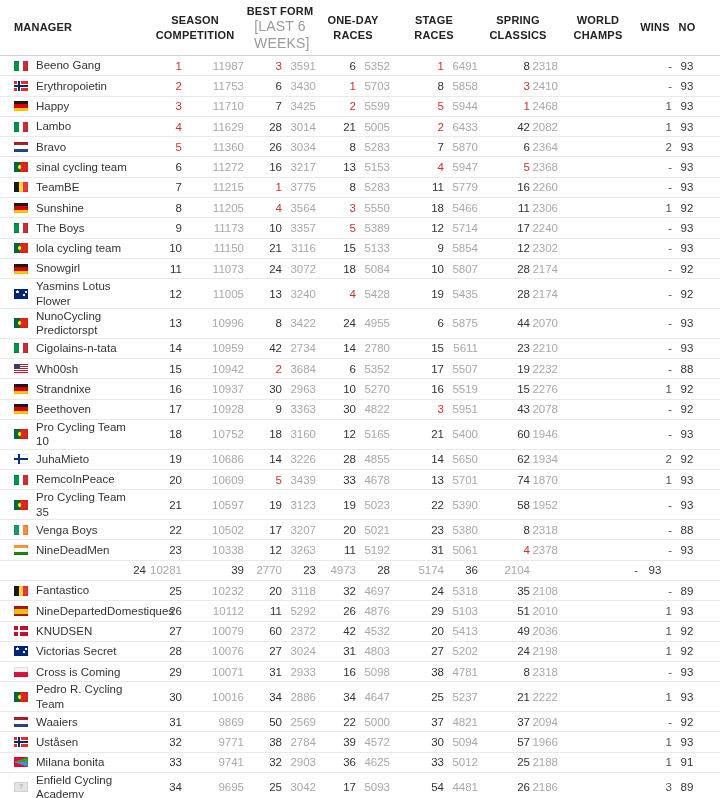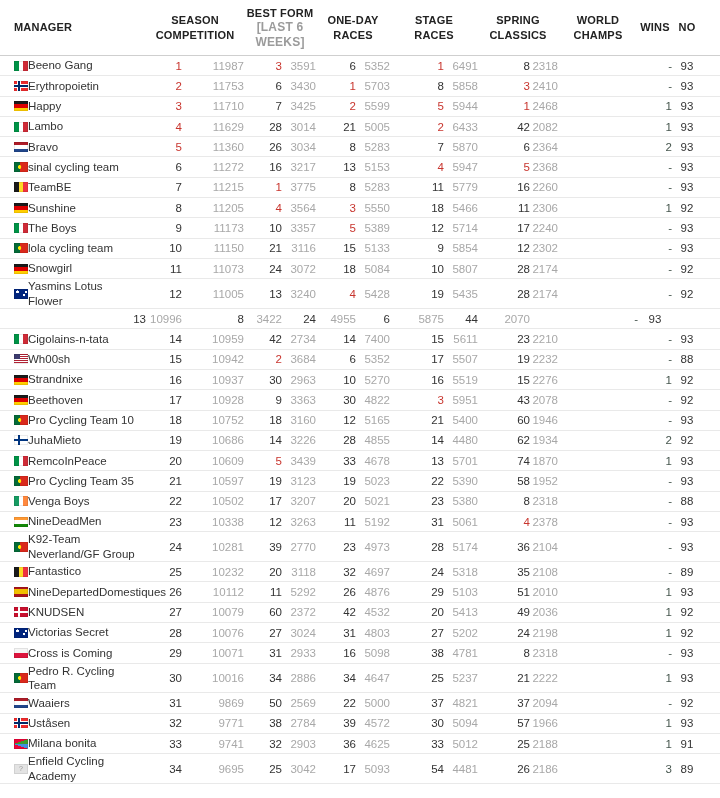--- a/index.html
+++ b/index.html
@@ -8,24 +8,24 @@
   .hdr,.row{
     display:grid;
     grid-template-columns:132px 36px 62px 38px 34px 40px 34px 54px 34px 52px 28px 80px 34px 30px;
     padding:0 12px 0 14px;
     box-sizing:border-box;
     align-items:center;
   }
   .hdr{min-height:56px;border-bottom:1px solid #cfcfcf;font-size:11px;font-weight:bold;color:#222;}
   .hcell{display:flex;flex-direction:column;align-items:center;justify-content:center;text-align:center;line-height:1.3;letter-spacing:.2px;}
   .hcell.left{align-items:flex-start;text-align:center;}
-  .hcell .sub{font-weight:bold;color:#9b9b9b;font-size:12px;max-width:52px;line-height:1.2;}
+  .hcell .sub{font-weight:normal;color:#9b9b9b;font-size:14px;max-width:52px;line-height:1.2;}
   .span2{grid-column:span 2;}
   .row{min-height:20.3px;border-bottom:1px solid #e9e9e9;font-size:11.5px;color:#333;}
-  .mgr{display:flex;align-items:center;gap:0;padding-right:6px;}
+  .mgr{display:flex;align-items:center;gap:8px;padding-right:6px;}
   .flag{width:14px;height:10px;flex:0 0 14px;box-shadow:inset 0 0 0 1px rgba(0,0,0,.08);background:#ddd;}
   .name{line-height:1.25;color:#333;cursor:pointer;}
   .rank{text-align:right;color:#333;}
   .rank.red{color:#c8352e;}
   .pts{text-align:right;color:#a8a8a8;}
   .world{text-align:center;}
   .wins{text-align:right;color:#46564e;}
   .no{text-align:center;color:#333;}
   
   .flag-italy{background:linear-gradient(to right,#009246 33%,#fff 33% 66%,#ce2b37 66%);}
@@ -324,20 +324,24 @@
     <div class="pts">5428</div>
     <div class="rank">19</div>
     <div class="pts">5435</div>
     <div class="rank">28</div>
     <div class="pts">2174</div>
     <div class="world"></div>
     <div class="wins">-</div>
     <div class="no">92</div>
   </div>
       <div class="row">
+    <div class="mgr">
+      <span class="flag flag-portugal"></span>
+      <span class="name">NunoCycling Predictorspt</span>
+    </div>
     <div class="rank">13</div>
     <div class="pts">10996</div>
     <div class="rank">8</div>
     <div class="pts">3422</div>
     <div class="rank">24</div>
     <div class="pts">4955</div>
     <div class="rank">6</div>
     <div class="pts">5875</div>
     <div class="rank">44</div>
     <div class="pts">2070</div>
@@ -348,21 +352,21 @@
       <div class="row">
     <div class="mgr">
       <span class="flag flag-italy"></span>
       <span class="name">Cigolains-n-tata</span>
     </div>
     <div class="rank">14</div>
     <div class="pts">10959</div>
     <div class="rank">42</div>
     <div class="pts">2734</div>
     <div class="rank">14</div>
-    <div class="pts">7400</div>
+    <div class="pts">2780</div>
     <div class="rank">15</div>
     <div class="pts">5611</div>
     <div class="rank">23</div>
     <div class="pts">2210</div>
     <div class="world"></div>
     <div class="wins">-</div>
     <div class="no">93</div>
   </div>
       <div class="row">
     <div class="mgr">
@@ -445,21 +449,21 @@
       <span class="flag flag-finland"></span>
       <span class="name">JuhaMieto</span>
     </div>
     <div class="rank">19</div>
     <div class="pts">10686</div>
     <div class="rank">14</div>
     <div class="pts">3226</div>
     <div class="rank">28</div>
     <div class="pts">4855</div>
     <div class="rank">14</div>
-    <div class="pts">4480</div>
+    <div class="pts">5650</div>
     <div class="rank">62</div>
     <div class="pts">1934</div>
     <div class="world"></div>
     <div class="wins">2</div>
     <div class="no">92</div>
   </div>
       <div class="row">
     <div class="mgr">
       <span class="flag flag-italy"></span>
       <span class="name">RemcoInPeace</span>
@@ -529,24 +533,20 @@
     <div class="pts">5192</div>
     <div class="rank">31</div>
     <div class="pts">5061</div>
     <div class="rank red">4</div>
     <div class="pts">2378</div>
     <div class="world"></div>
     <div class="wins">-</div>
     <div class="no">93</div>
   </div>
       <div class="row">
-    <div class="mgr">
-      <span class="flag flag-portugal"></span>
-      <span class="name">K92-Team Neverland/GF Group</span>
-    </div>
     <div class="rank">24</div>
     <div class="pts">10281</div>
     <div class="rank">39</div>
     <div class="pts">2770</div>
     <div class="rank">23</div>
     <div class="pts">4973</div>
     <div class="rank">28</div>
     <div class="pts">5174</div>
     <div class="rank">36</div>
     <div class="pts">2104</div>

